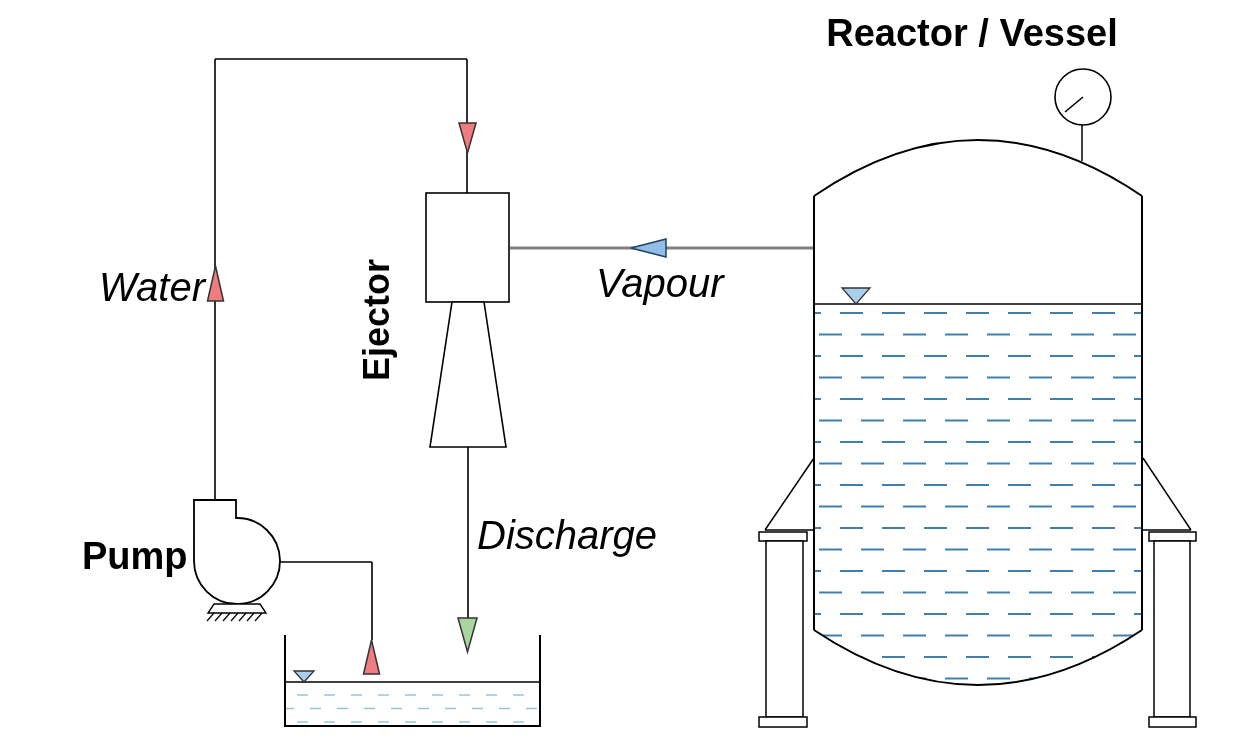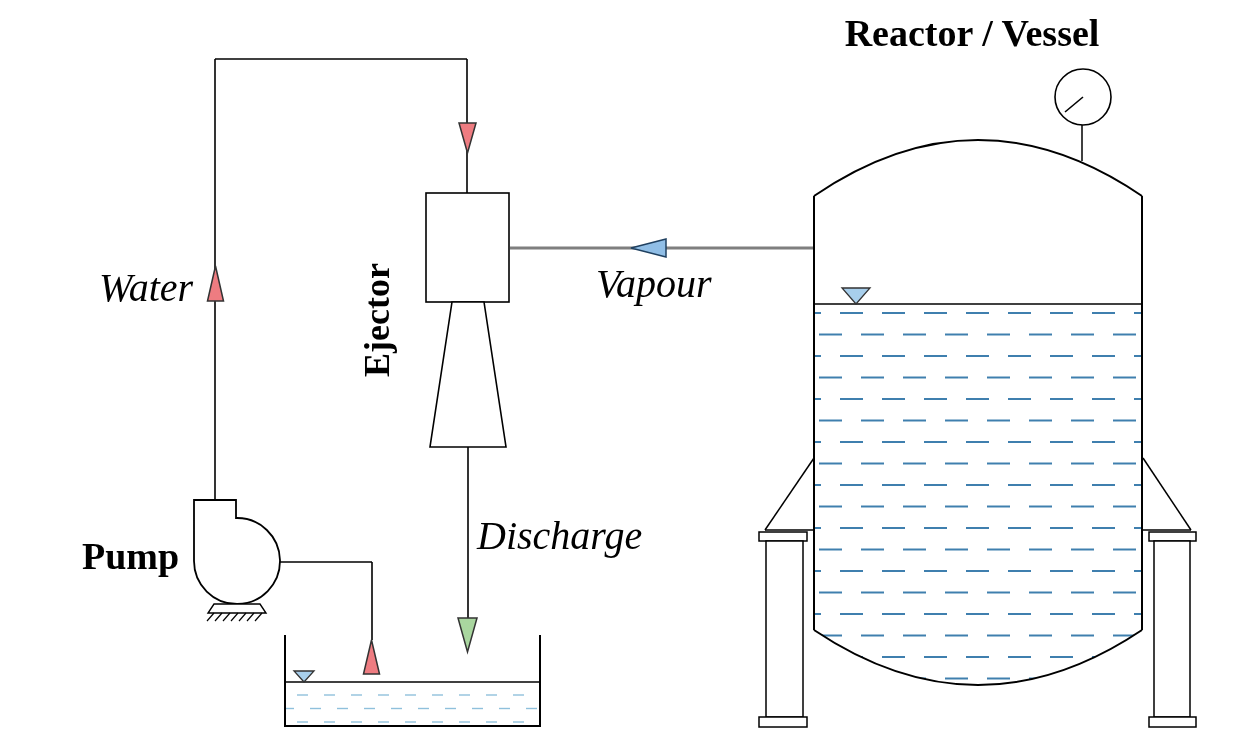--- a/index.html
+++ b/index.html
@@ -1,17 +1,17 @@
 <!DOCTYPE html>
 <html><head>
 <meta charset="utf-8">
 <style>
   html,body{margin:0;padding:0;background:#ffffff;}
   .stage{position:relative;width:1243px;height:748px;background:#fff;overflow:hidden;
-         font-family:Liberation Serif, serif;}
+         font-family:Liberation Sans, sans-serif;}
   svg{position:absolute;left:0;top:0;}
   text{fill:#000;}
   .lbl-italic{font-style:italic;font-size:40px;}
   .lbl-bold{font-weight:bold;font-size:38px;}
   .lbl-bold-sm{font-weight:bold;font-size:36px;}
 </style>
 </head>
 <body>
 
 <div class="stage">

